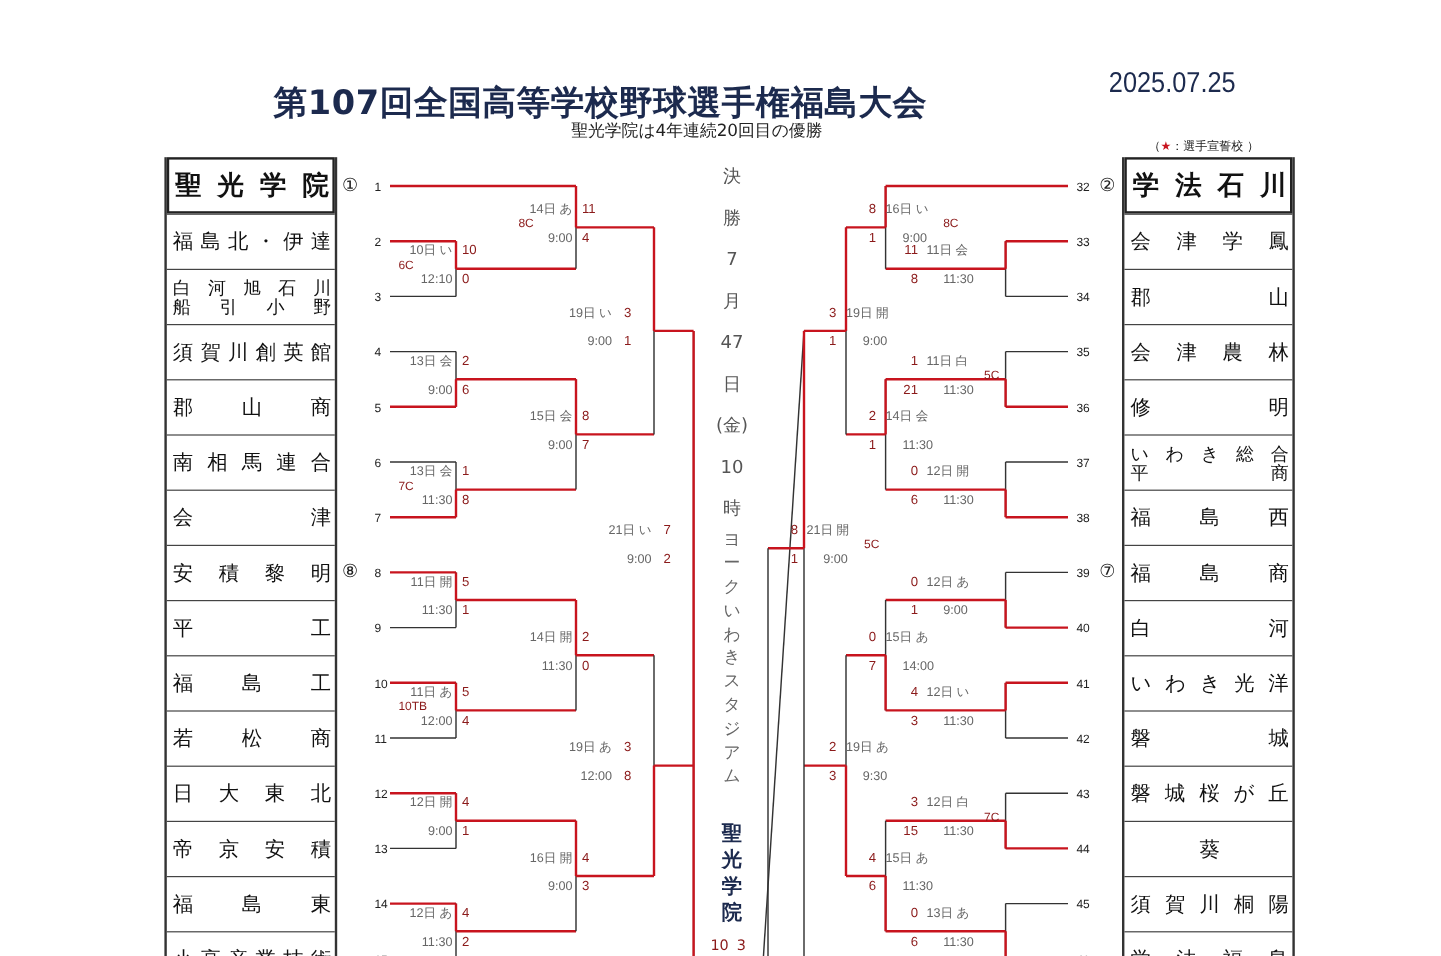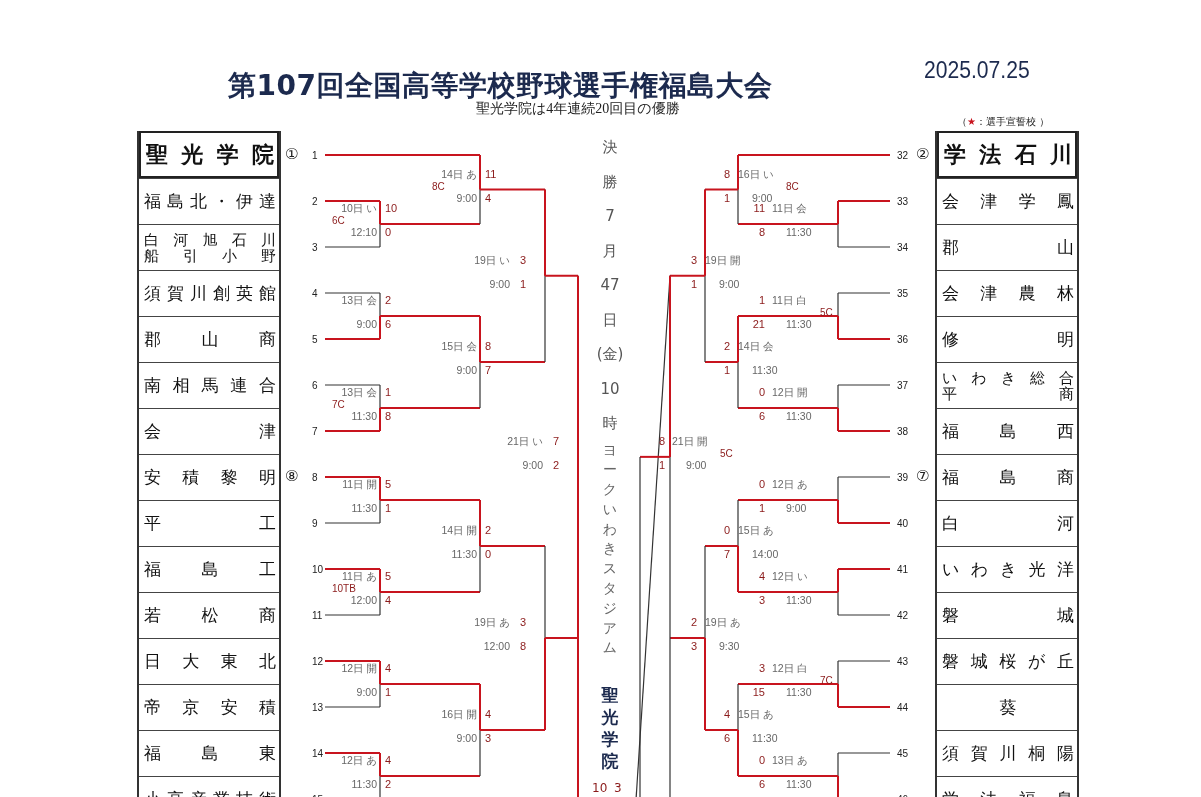--- a/index.html
+++ b/index.html
@@ -3,21 +3,21 @@
 <meta charset="utf-8">
 <style>
   html, body { margin:0; padding:0; background:#ffffff; }
   body { width:1201px; height:797px; position:relative; overflow:hidden;
          font-family:"DejaVu Sans", "Liberation Sans", sans-serif; color:#111; }
   .title { position:absolute; left:228px; top:52px; font-size:28px; font-weight:bold;
            color:#1c2a4e; letter-spacing:0.5px; white-space:nowrap;
            font-family:"DejaVu Sans", sans-serif;margin-top:15px; }
   .date { position:absolute; left:924px; top:56px; font-size:24px; color:#1c2a4e;
           font-family:"Liberation Sans", sans-serif; transform:scaleX(0.88); transform-origin:left top; }
-  .subtitle { position:absolute; left:476px; top:100px; font-size:14px; color:#222; white-space:nowrap;font-family:Liberation Serif, serif; }
+  .subtitle { position:absolute; left:476px; top:100px; font-size:14px; color:#222; white-space:nowrap; }
   .legend { position:absolute; left:957px; top:115px; font-size:10px; color:#222; white-space:nowrap; }
   .legend .star { color:#c8141e; }
   .teamcol { position:absolute; top:131px; width:140px; border-left:2px solid #333; border-right:2px solid #333; }
   .teamcol.left { left:137px; }
   .teamcol.right { left:935px; }
   .team { height:45px; border-top:1.5px solid #444; box-sizing:border-box; display:flex; align-items:center;
           padding:0 3px 0 5px; font-size:17px; color:#111; }
   .team.seed1 { border:2px solid #222; font-size:22px; font-weight:bold; }
   .team .name { display:flex; justify-content:space-between; width:100%; }
   .team.two-line { flex-direction:column; justify-content:center; align-items:stretch; font-size:15px; line-height:16px; }

